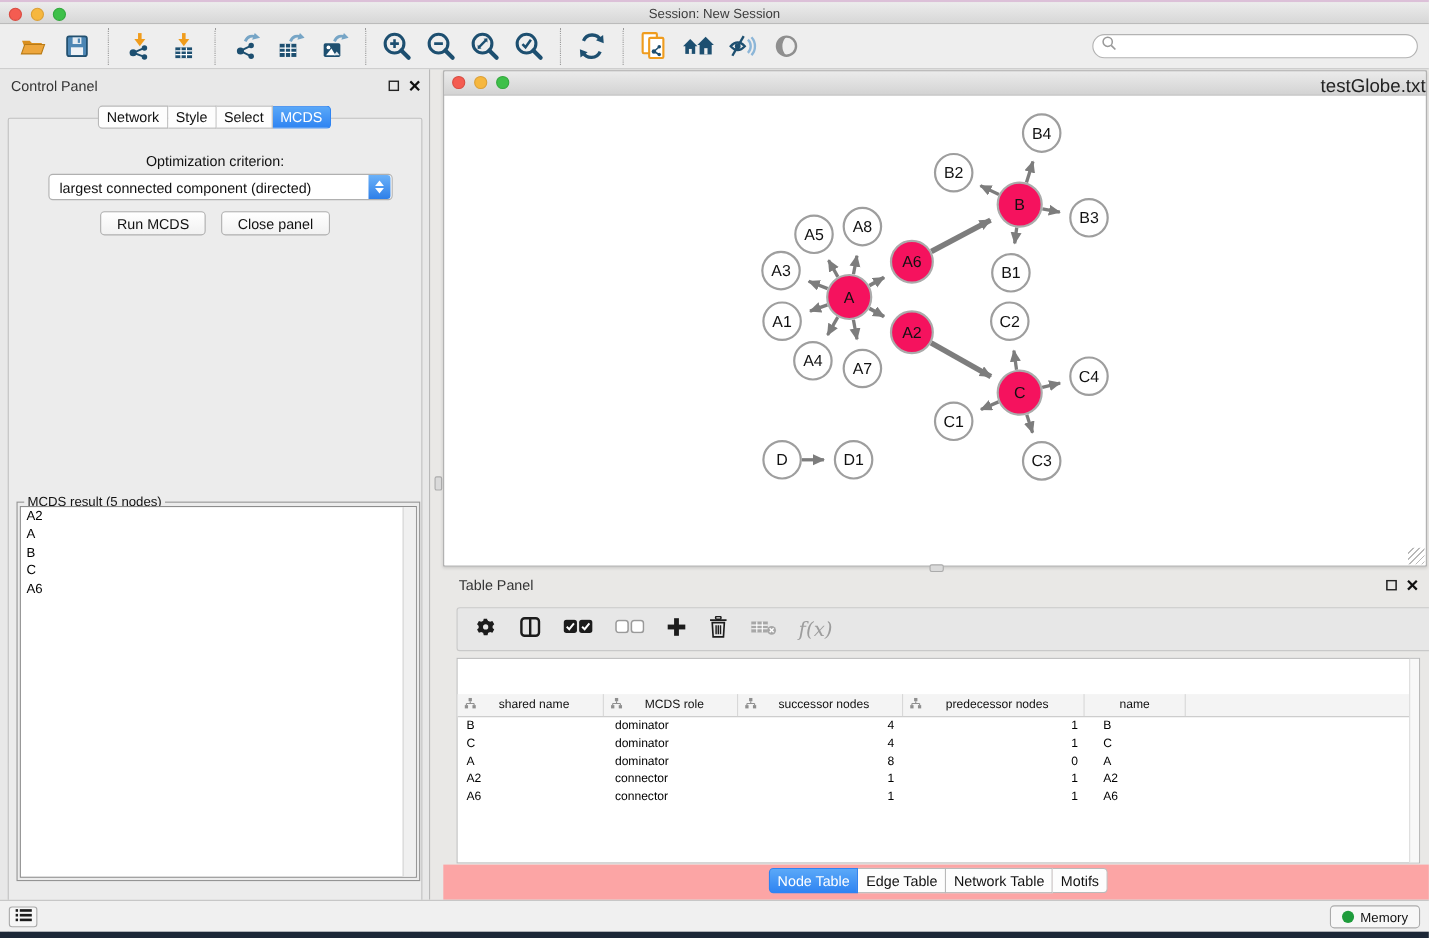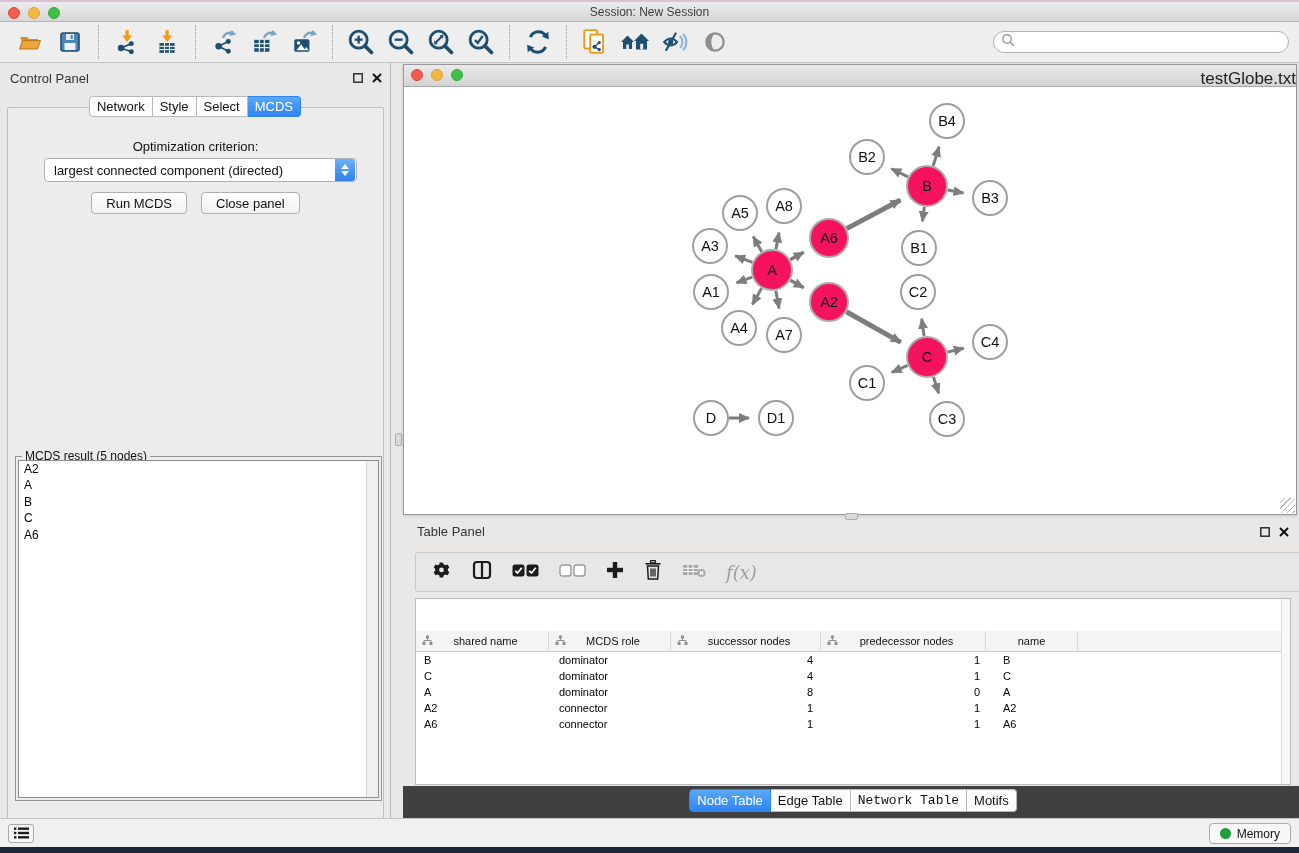--- a/index.html
+++ b/index.html
@@ -87,21 +87,21 @@
   .node-table { position:absolute; left:415px; top:598px; width:876px; height:187px; background:#fff; border:1px solid #bbbbbb; }
   .tbl-header { display:flex; height:21px; background:#f4f4f4; border-bottom:1px solid #c9c9c9;margin-top:32px; }
   .hcell { display:flex; align-items:center; border-right:1px solid #d8d8d8; font-size:11px; color:#111; position:relative; }
   .hcell .hlabel { flex:1; text-align:center; padding-right:10px; }
   .hcell svg { margin-left:6px; }
   .hcell.noicon .hlabel { padding-right:0; }
   .trow { display:flex; height:16px; }
   .tcell { font-size:11px; color:#000; line-height:16px; white-space:nowrap; overflow:hidden; }
   .tbl-scroll { position:absolute; right:0; top:0; bottom:0; width:9px; background:#f8f8f8; border-left:1px solid #dcdcdc; }
 
-  .tabs-band { position:absolute; left:403px; top:786px; width:896px; height:32px; background:#404040; }
+  .tabs-band { position:absolute; left:403px; top:786px; width:896px; height:32px; background:#fca5a5; }
   .bottom-tabs { position:absolute; left:12px; top:3px; width:876px; display:flex; justify-content:center; }
 
   
   .statusbar { position:absolute; left:0; top:818px; width:1299px; height:29px; background:#f0f0f0; border-top:1px solid #c2c2c2; }
   .list-btn { position:absolute; left:8px; top:5px; width:26px; height:19px; background:#f6f6f6; border:1px solid #a9a9a9;
     border-radius:3px; display:flex; align-items:center; justify-content:center; }
   .memory-btn { position:absolute; right:8px; top:4px; height:21px; padding:0 10px; background:#f7f7f7;
     border:1px solid #ababab; border-radius:4px; display:flex; align-items:center; gap:6px; }
   .memory-dot { width:11px; height:11px; border-radius:50%; }
   .memory-label { font-size:12px; color:#111; }
@@ -656,21 +656,21 @@
           <div class="tcell" style="width: 92px; text-align: left; padding-left: 17px; padding-right: 0px;">A6</div>
         </div>
       </div>
     <div class="tbl-scroll"></div>
   </div>
 
   <div class="tabs-band">
     <div class="bottom-tabs" id="bottom-tabs">
         <div class="tab active" style="height: 23px;">Node Table</div>
         <div class="tab" style="height: 23px;">Edge Table</div>
-        <div class="tab" style="height: 23px; font-family: Liberation Mono, monospace;">Network Table</div>
+        <div class="tab" style="height: 23px;">Network Table</div>
         <div class="tab" style="height: 23px;">Motifs</div>
       </div>
   </div>
 
   <div class="statusbar">
     <div class="list-btn">
       <span><svg width="15" height="12" viewBox="0 0 15 12">
             <rect x="0" y="0.5" width="2.4" height="2.4" fill="#1c1c1c"></rect>
             <rect x="4" y="0.5" width="11" height="2.4" fill="#1c1c1c"></rect>
             <rect x="0" y="4.8" width="2.4" height="2.4" fill="#1c1c1c"></rect>

